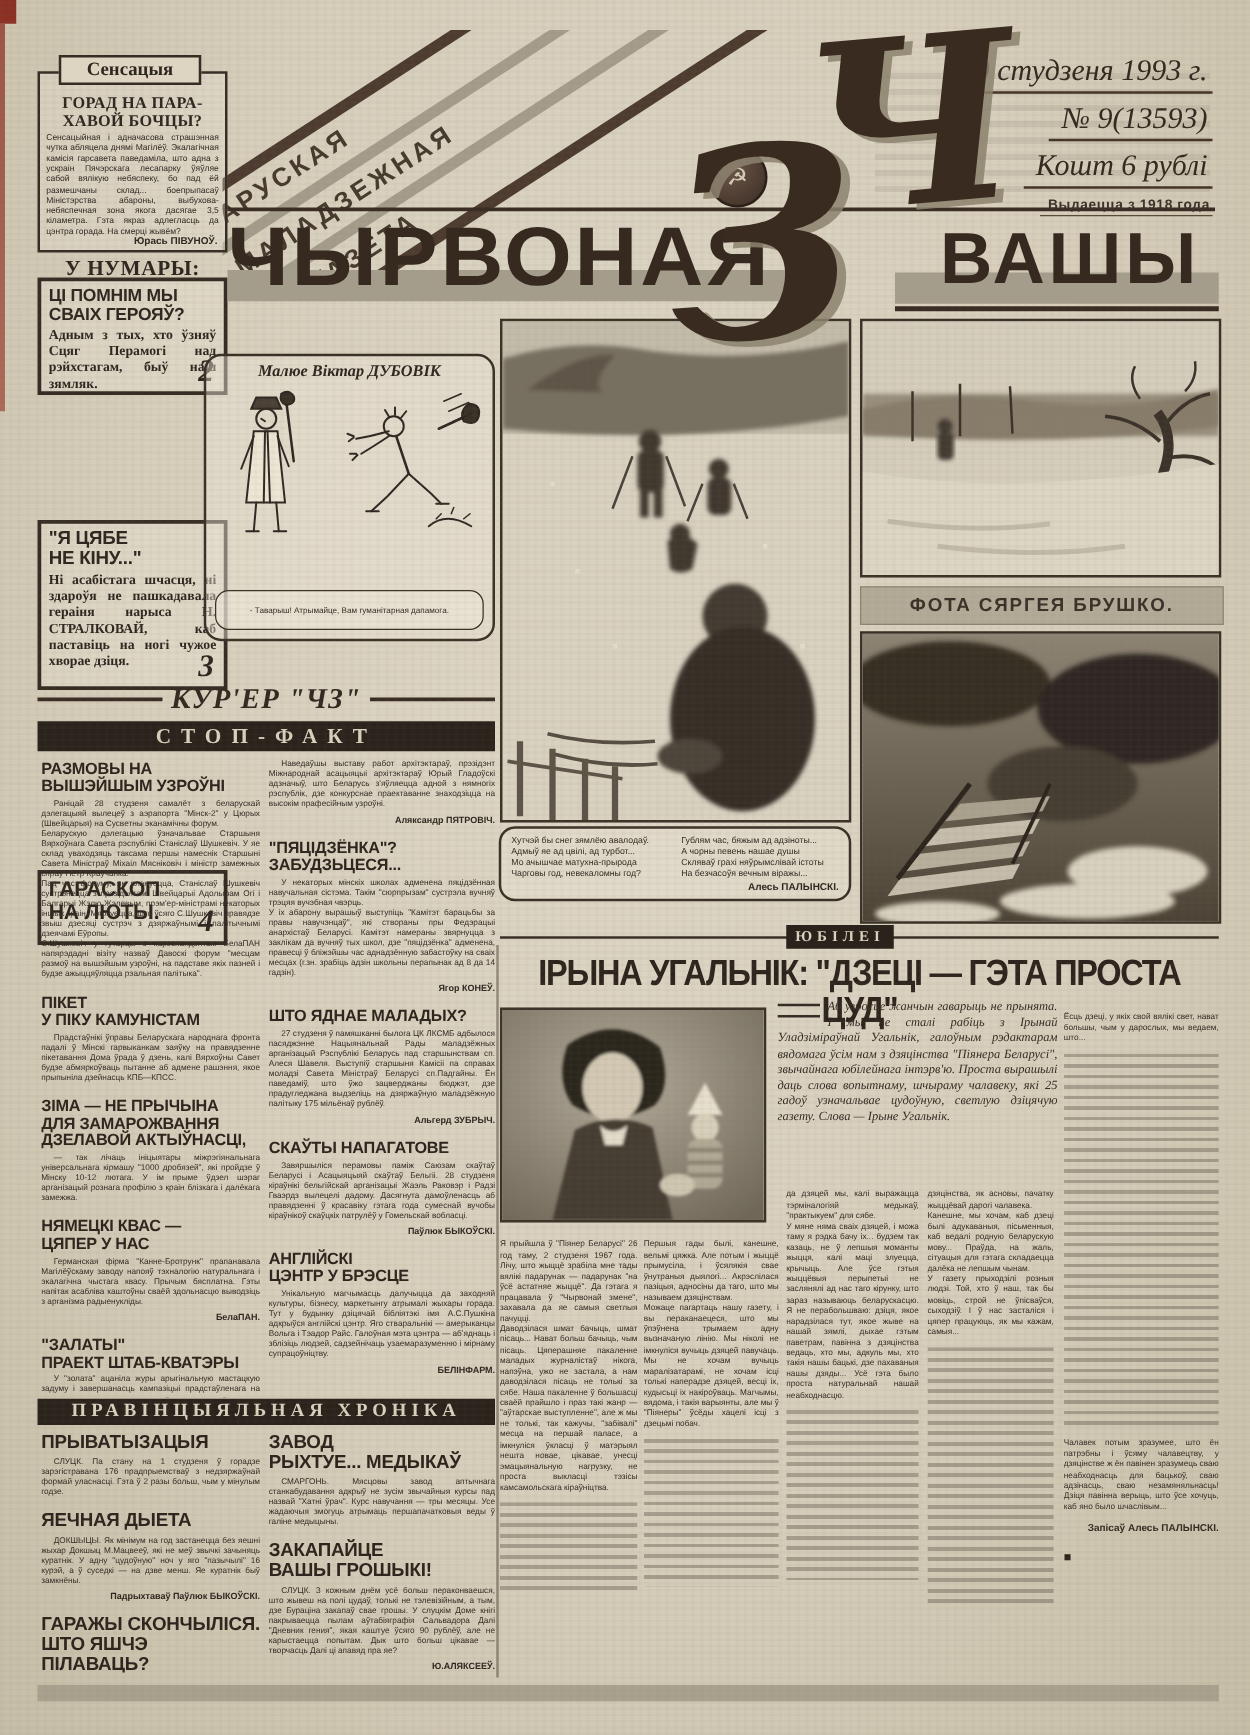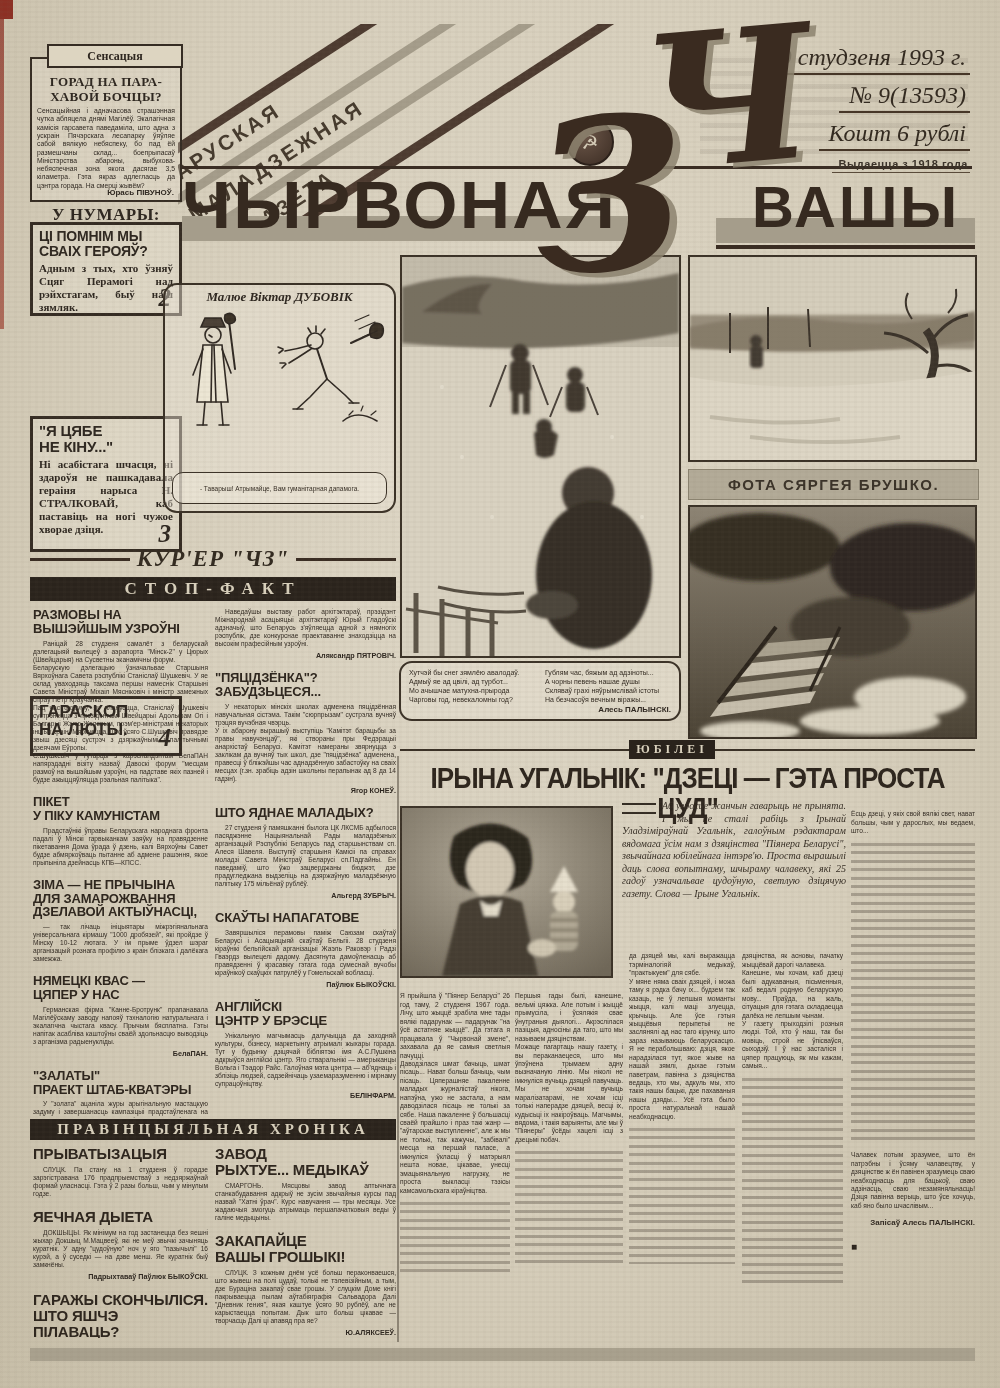--- a/index.html
+++ b/index.html
@@ -40,23 +40,23 @@
   #dateblock{right:30px;top:44px;text-align:right;z-index:2;}
   .dline{display:block;width:fit-content;margin:0 0 7px auto;font-family:"Liberation Serif",serif;
     font-style:italic;font-size:24px;color:#342b21;border-bottom:2px solid #463627;padding:0 4px 2px 10px;}
   .dsince{display:block;width:fit-content;margin:4px 0 0 auto;font-weight:700;font-size:11px;
     letter-spacing:.5px;color:#3c332a;border-bottom:1px solid #5a4b3a;padding:0 2px 2px 6px;}
   
   .sbox{border:3px solid #352c23;background:rgba(236,230,215,.35);box-sizing:border-box;}
   #sensation{left:30px;top:44px;width:152px;height:158px;}
   #sens-outer{position:absolute;left:0;top:13px;width:152px;height:145px;border:2.5px solid #352c23;
     box-sizing:border-box;padding:14px 5px 2px;background:rgba(236,230,215,.3);}
-  #sens-tag{position:absolute;left:17px;top:0;width:136px;height:24px;border:2.5px solid #352c23;
+  #sens-tag{position:absolute;left:17px;top:0;width:114px;height:24px;border:2.5px solid #352c23;
     background:#ddd5c1;z-index:2;text-align:center;font-family:"Liberation Serif",serif;
-    font-weight:700;font-size:12px;line-height:20px;box-sizing:border-box;}
+    font-weight:700;font-size:15px;line-height:20px;box-sizing:border-box;}
   #sens-title{font-family:"Liberation Serif",serif;font-weight:700;font-size:13px;line-height:1.12;
     text-align:center;letter-spacing:.3px;margin:2px 0 3px;}
   #sens-body{font-size:6.8px;line-height:1.22;text-align:justify;}
   #sens-author{position:absolute;right:6px;bottom:3px;font-weight:700;font-size:8px;}
   #in-issue{left:30px;top:205px;width:152px;text-align:center;font-family:"Liberation Serif",serif;
     font-weight:700;font-size:17px;letter-spacing:.5px;}
   .side-item{padding:4px 6px;position:relative;}
   .side-title{font-weight:700;font-size:14px;line-height:1.06;letter-spacing:-.2px;}
   .side-body{font-family:"Liberation Serif",serif;font-weight:700;font-size:11px;line-height:1.18;
     text-align:justify;margin-top:3px;}

